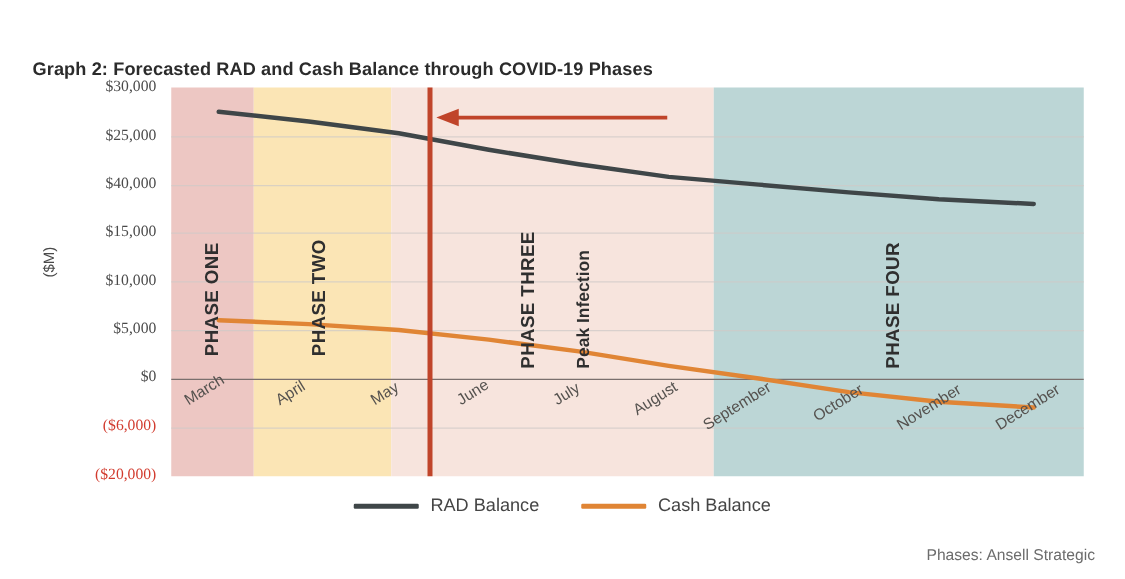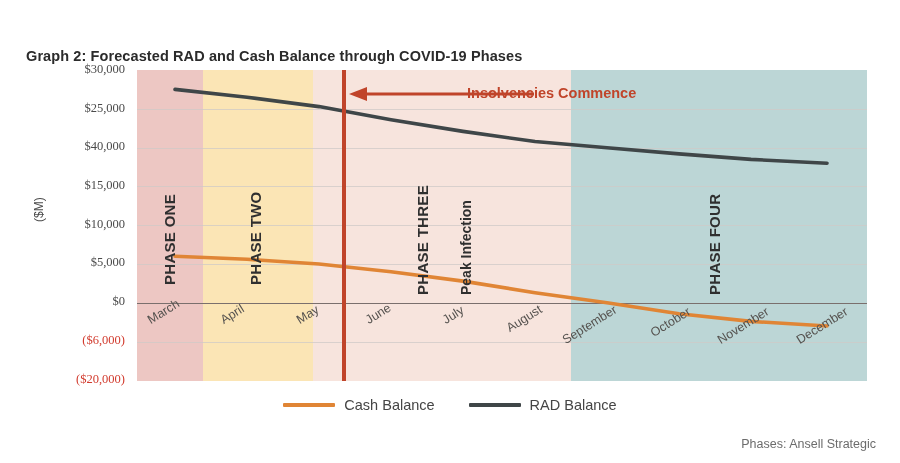--- a/index.html
+++ b/index.html
@@ -149,21 +149,20 @@
     <polyline fill="none" stroke="#3f4648" stroke-width="3.6" stroke-linecap="round" stroke-linejoin="round" points="38,19.4 110,27.2 182,36.6 254,49.8 326,61.4 398,71.5 470,77.7 542,83.9 614,89.4 690,93.2"></polyline>
     <polyline fill="none" stroke="#e08535" stroke-width="3.6" stroke-linecap="round" stroke-linejoin="round" points="38,186.2 110,189.3 182,194 254,201.7 326,211.1 398,222.7 470,232.8 542,243.7 614,251.4 690,256"></polyline>
   </svg>
 
   <div id="markerline" style="left:205px;"></div>
 
   <svg id="arrow" width="185" height="18" viewBox="0 0 185 18" style="left:212px;top:15px;">
     <line x1="16" y1="9" x2="185" y2="9" stroke="#c0442a" stroke-width="3"></line>
     <polygon points="0,9 18,2 18,16" fill="#c0442a"></polygon>
   </svg>
-  <div id="annotation" style="left:330px;top:15px;">Insolvencies Commence</div>
 
   <div class="phaselabel" style="left:24px;top:215px;">PHASE ONE</div>
   <div class="phaselabel" style="left:110px;top:215px;">PHASE TWO</div>
   <div class="phaselabel" style="left:277px;top:225px;">PHASE THREE</div>
   <div class="sublabel" style="left:321px;top:225px;">Peak Infection</div>
   <div class="phaselabel" style="left:569px;top:225px;">PHASE FOUR</div>
 
   <div class="month" style="left:8px;top:245px;">March</div>
   <div class="month" style="left:81px;top:245px;">April</div>
   <div class="month" style="left:157px;top:245px;">May</div>
@@ -171,22 +170,22 @@
   <div class="month" style="left:303px;top:245px;">July</div>
   <div class="month" style="left:367px;top:253px;">August</div>
   <div class="month" style="left:423px;top:265px;">September</div>
   <div class="month" style="left:511px;top:258px;">October</div>
   <div class="month" style="left:578px;top:265px;">November</div>
   <div class="month" style="left:657px;top:265px;">December</div>
 </div>
 
 <div id="legend">
   <div class="legitem">
+    <span class="legswatch" style="background:#3f4648;"></span>
+    <span class="legtext">RAD Balance</span>
+  </div>
+  <div class="legitem">
     <span class="legswatch" style="background:#e08535;"></span>
     <span class="legtext">Cash Balance</span>
-  </div>
-  <div class="legitem">
-    <span class="legswatch" style="background:#3f4648;"></span>
-    <span class="legtext">RAD Balance</span>
   </div>
 </div>
 
 <div id="source">Phases: Ansell Strategic</div>
 
 </body></html>

